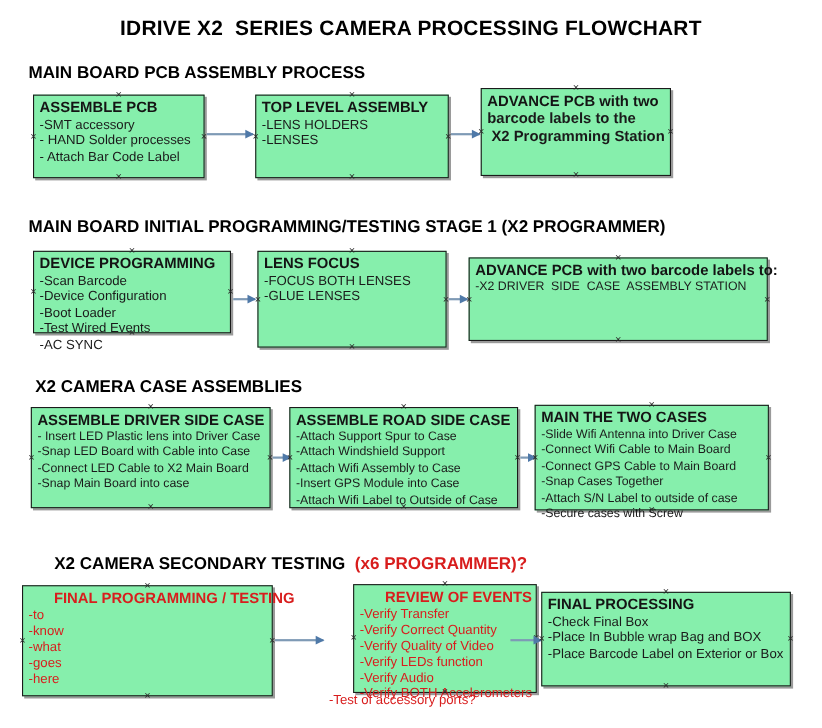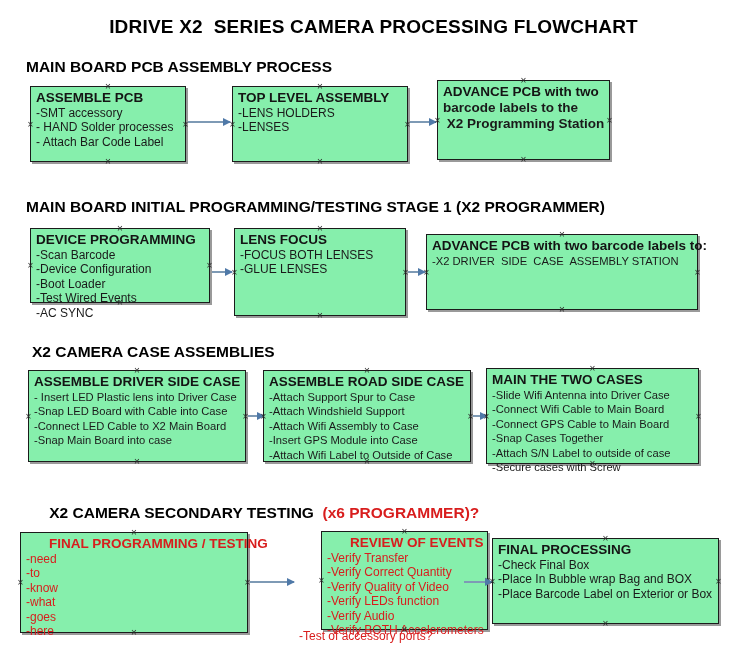--- a/index.html
+++ b/index.html
@@ -258,21 +258,20 @@
     <span class="handle h-r"></span>
   </div>
 
   <div class="section-head" style="left:32px; top:486px;">
     <span>X2 CAMERA SECONDARY TESTING  </span><span class="accent">(x6 PROGRAMMER)?</span>
   </div>
 
   <div class="box red" style="left:20px; top:532px; width:228px; height:101px;">
     <div class="box-inner">
       <div class="box-title">FINAL PROGRAMMING / TESTING</div>
-      <div class="box-line">-need</div>
       <div class="box-line">-to</div>
       <div class="box-line">-know</div>
       <div class="box-line">-what</div>
       <div class="box-line">-goes</div>
       <div class="box-line">-here</div>
     </div>
     <span class="handle h-t"></span>
     <span class="handle h-b"></span>
     <span class="handle h-l"></span>
     <span class="handle h-r"></span>

